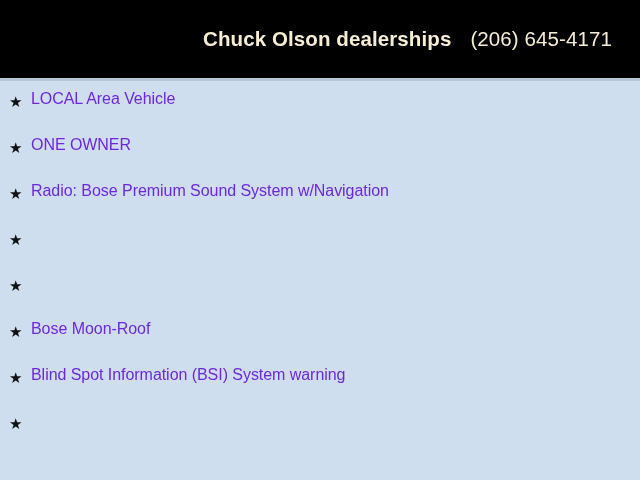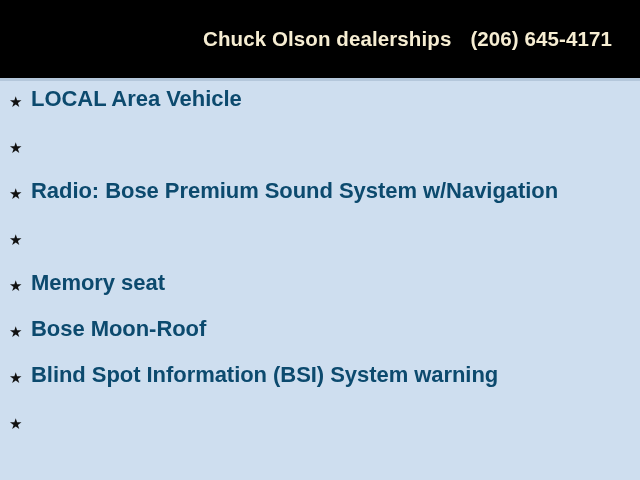--- a/index.html
+++ b/index.html
@@ -46,21 +46,21 @@
   .dealer-name {
     color: #f6edd2;
     font-size: 20.5px;
     font-weight: bold;
     letter-spacing: 0.1px;
   }
 
   .dealer-phone {
     color: #f6edd2;
     font-size: 20.5px;
-    font-weight: bold;
+    font-weight: normal;
     letter-spacing: 0.1px;
     margin-left: 19px;
   }
 
   .header-rule {
     position: absolute;
     left: 0;
     top: 78px;
     width: 640px;
     height: 3px;
@@ -94,23 +94,23 @@
     top: 4px;
     width: 16px;
     color: #111111;
     font-size: 15px;
     line-height: 19px;
     text-align: left;
   }
 
   .feature-text {
     display: block;
-    color: #0c4a6e;
-    font-size: 22px;
-    font-weight: bold;
+    color: #6d28d9;
+    font-size: 16px;
+    font-weight: normal;
     line-height: 22px;
     letter-spacing: -0.05px;
   }
 </style>
 </head>
 <body>
 
 <div class="slide">
 
   <div class="header-band">
@@ -121,31 +121,31 @@
   </div>
   <div class="header-rule"></div>
 
   <ul class="feature-list">
     <li class="feature-item">
       <span class="bullet-star">★</span>
       <span class="feature-text">LOCAL Area Vehicle</span>
     </li>
     <li class="feature-item">
       <span class="bullet-star">★</span>
+      <span class="feature-text">ONE OWNER</span>
     </li>
     <li class="feature-item">
       <span class="bullet-star">★</span>
       <span class="feature-text">Radio: Bose Premium Sound System w/Navigation</span>
     </li>
     <li class="feature-item">
       <span class="bullet-star">★</span>
     </li>
     <li class="feature-item">
       <span class="bullet-star">★</span>
-      <span class="feature-text">Memory seat</span>
     </li>
     <li class="feature-item">
       <span class="bullet-star">★</span>
       <span class="feature-text">Bose Moon-Roof</span>
     </li>
     <li class="feature-item">
       <span class="bullet-star">★</span>
       <span class="feature-text">Blind Spot Information (BSI) System warning</span>
     </li>
     <li class="feature-item">

